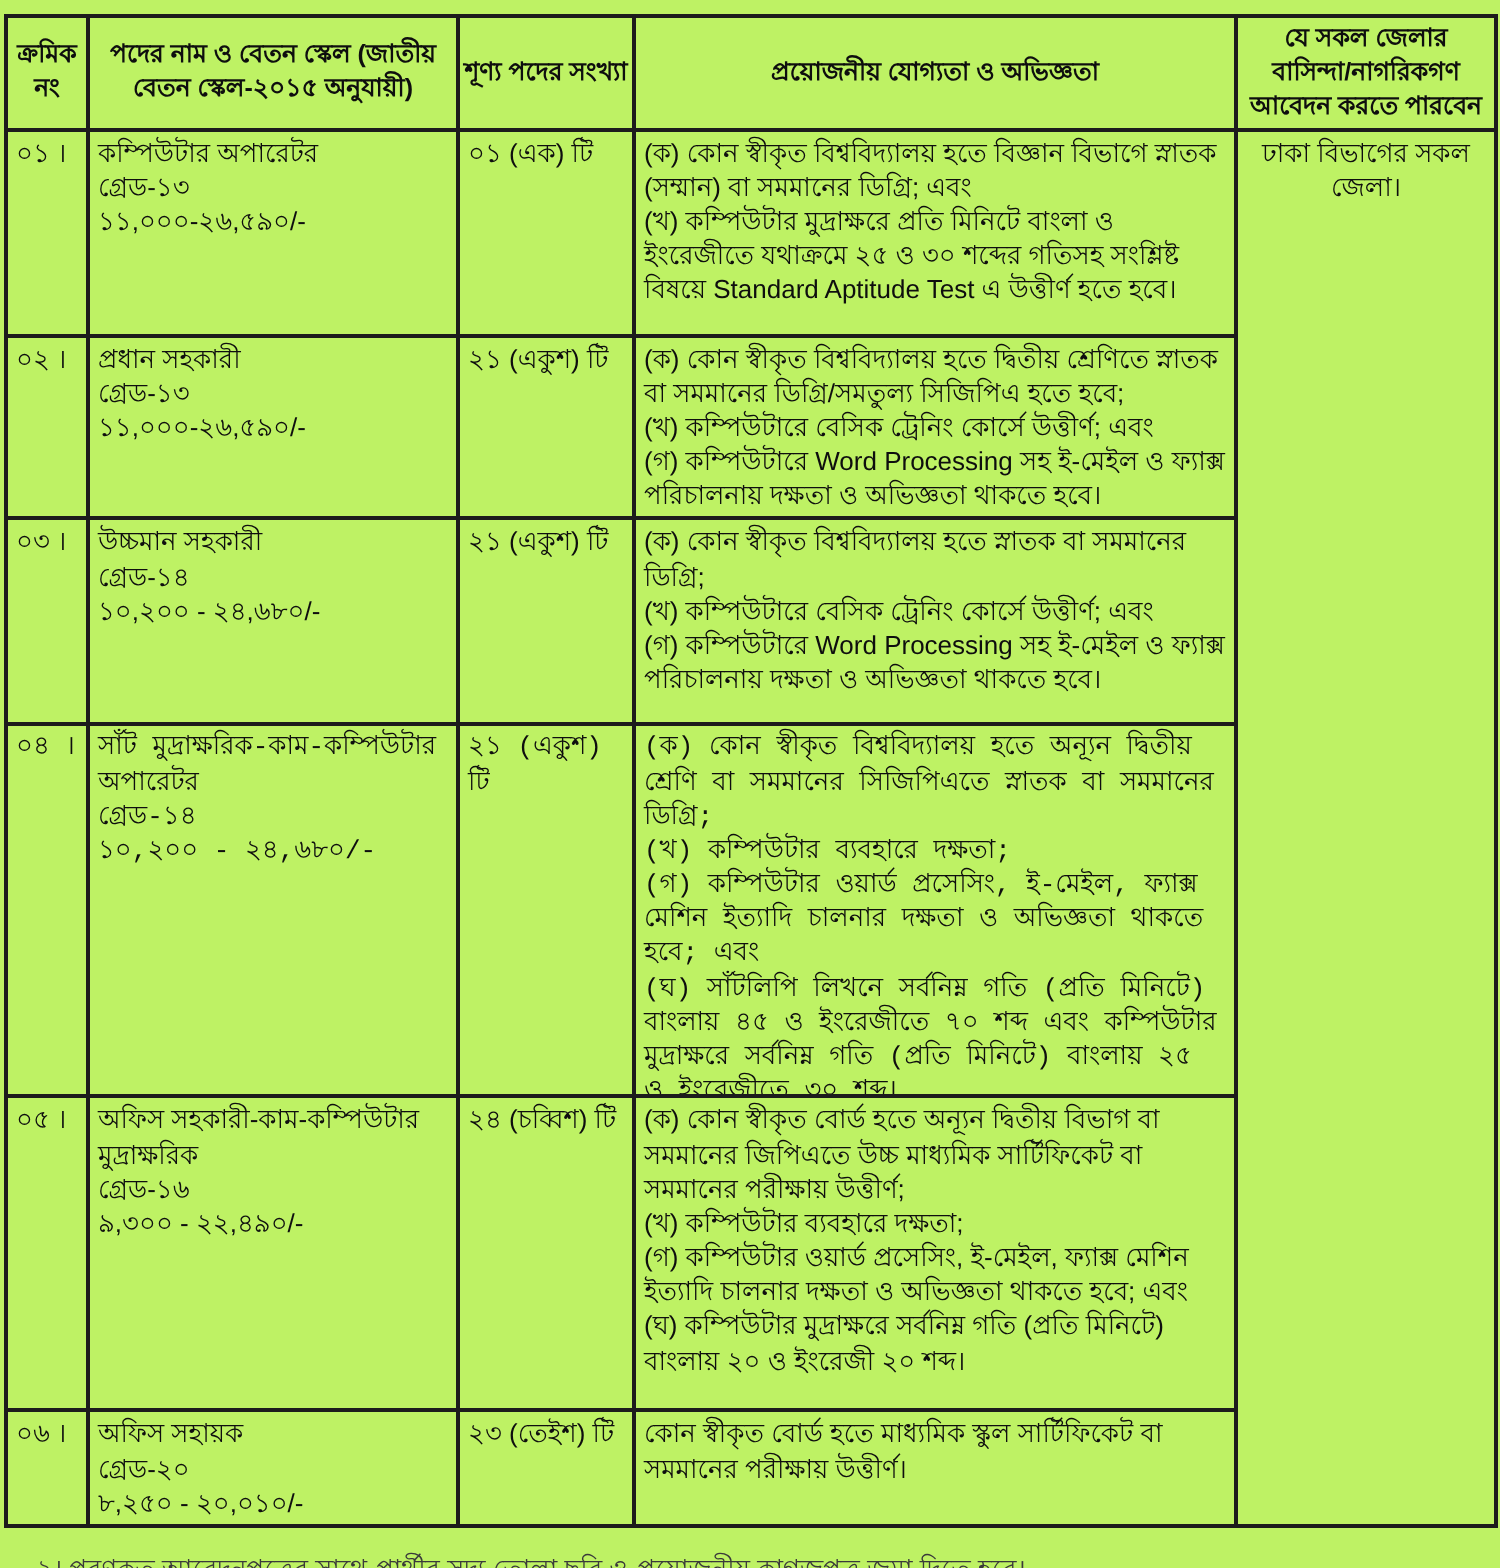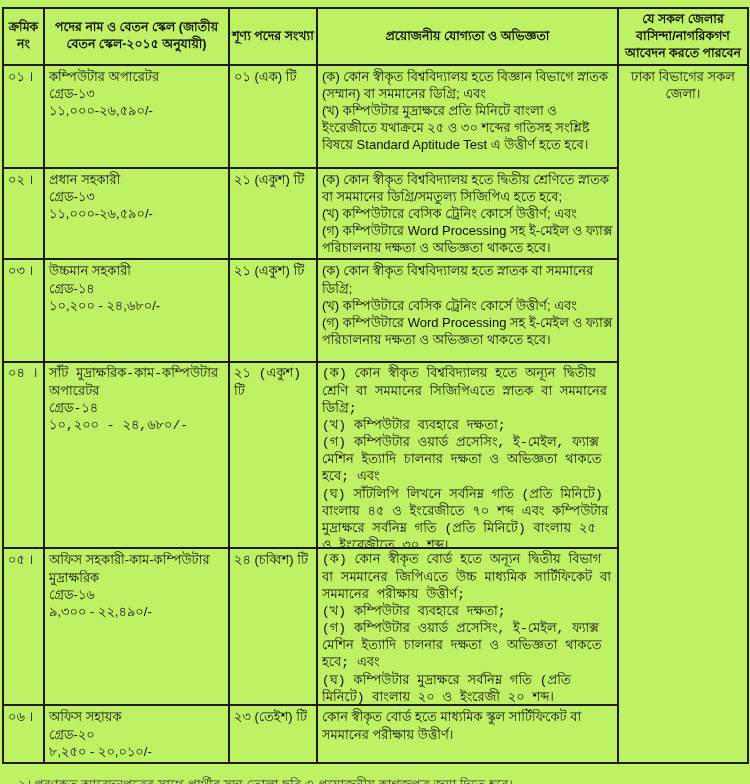--- a/index.html
+++ b/index.html
@@ -47,21 +47,21 @@
   tr.r1{height:103px;}
   tr.r2{height:88px;margin-top:20px;}
   tr.r3{height:103px;}
   tr.r4{height:186px;font-family:Liberation Mono, monospace;}
   tr.r5{height:157px;}
   tr.r6{height:50px;}
   .q1{max-height:97px;}
   .q2{max-height:119px;}
   .q3{max-height:97px;}
   .q4{max-height:180px;}
-  .q5{max-height:151px;font-family:Liberation Mono, monospace;}
+  .q5{max-height:151px;}
   .q6{max-height:44px;}
   .cutoff{
     position:absolute;
     left:18px;top:775px;
     width:640px;height:9px;
     overflow:hidden;
     font-size:13px;
     color:#3a3a3a;
     white-space:nowrap;
   }

